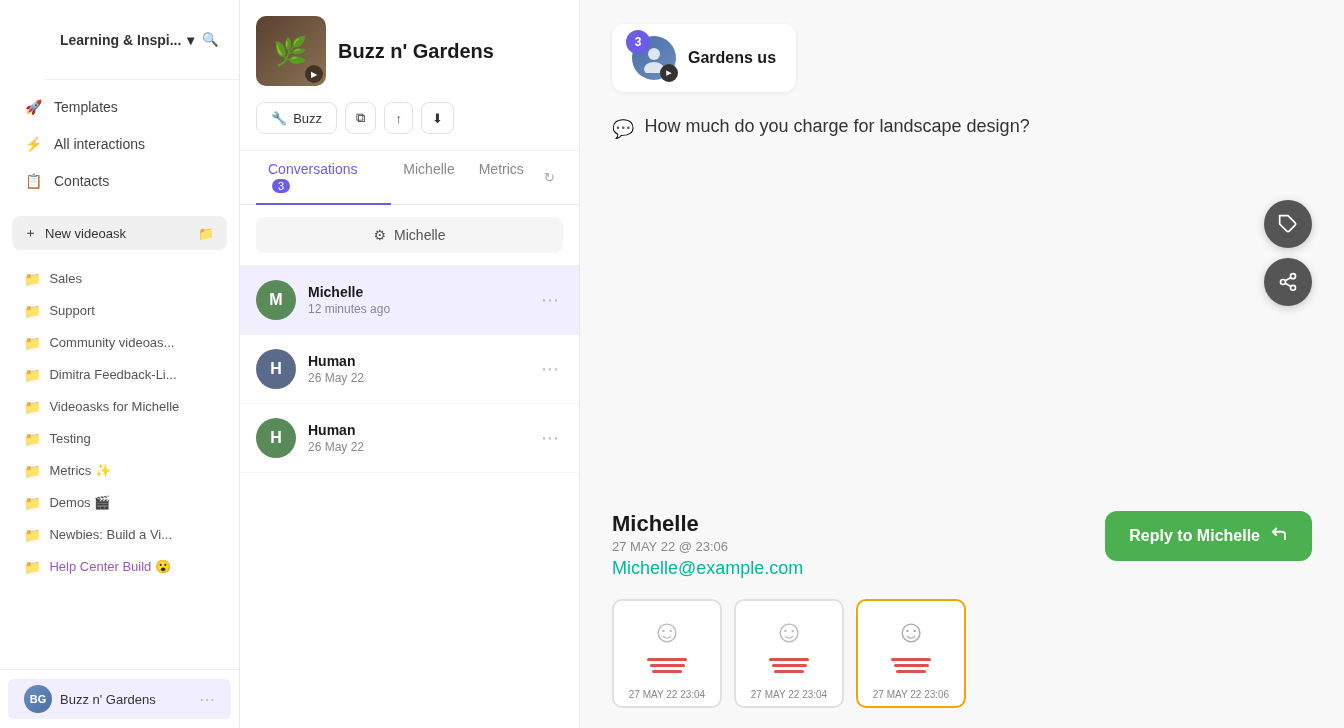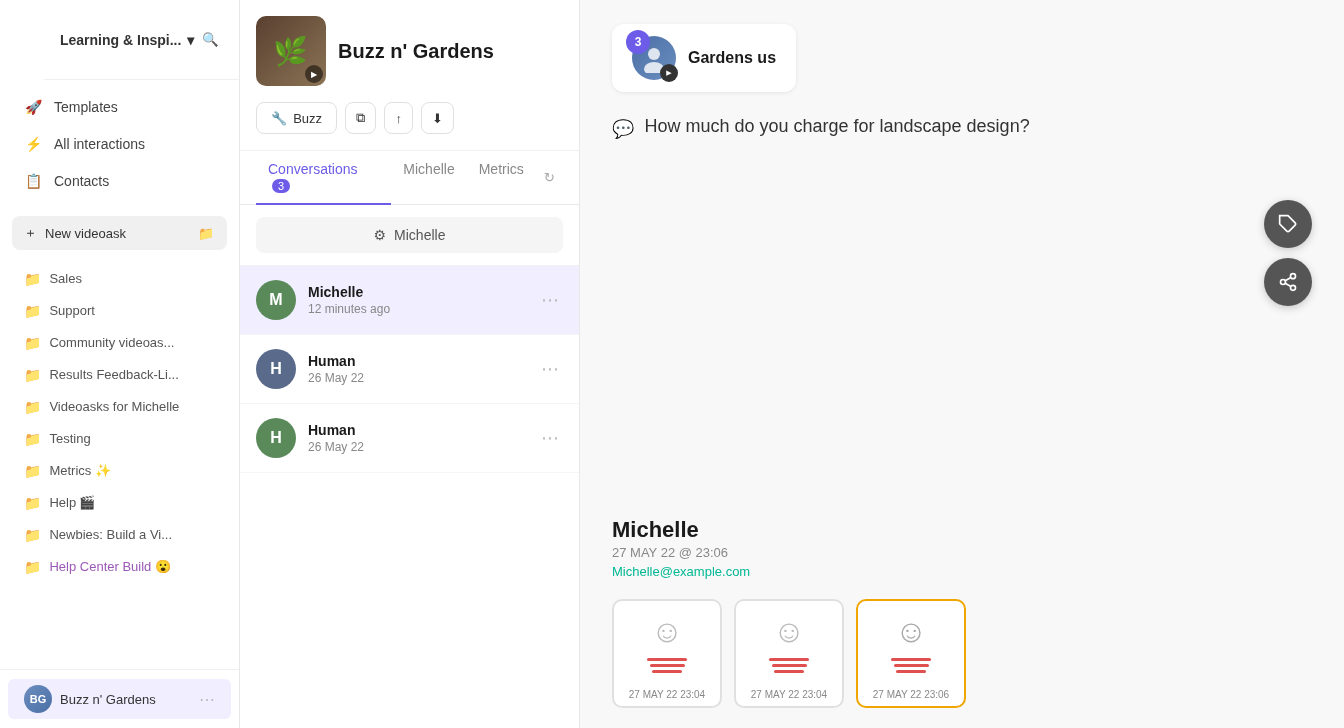--- a/index.html
+++ b/index.html
@@ -69,21 +69,21 @@
     .bubble-icon { color: #888; font-size: 18px; margin-top: 2px; }
     .bubble-text { font-size: 18px; color: #333; font-weight: 400; }
 
     .floating-btns { position: absolute; right: 32px; top: 200px; display: flex; flex-direction: column; gap: 10px; }
     .float-btn { width: 48px; height: 48px; border-radius: 50%; background: #555; display: flex; align-items: center; justify-content: center; cursor: pointer; color: #fff; font-size: 16px; box-shadow: 0 2px 8px rgba(0,0,0,0.2); }
 
     .chat-footer { padding: 20px 32px; background: #f8f8f8; display: flex; align-items: flex-start; gap: 24px; }
     .contact-info-block { }
     .contact-name-lg { font-size: 22px; font-weight: 700; color: #1a1a1a; }
     .contact-date { font-size: 13px; color: #888; margin-top: 2px; }
-    .contact-email { font-size: 13px; color: #00b894; margin-top: 4px; }
+    .contact-email { font-size: 18px; color: #00b894; margin-top: 4px; }
 
     .reply-btn { background: #4caf50; color: #fff; border: none; border-radius: 12px; padding: 14px 24px; font-size: 16px; font-weight: 600; cursor: pointer; display: flex; align-items: center; gap: 10px; white-space: nowrap; margin-left: auto; }
 
     .video-thumbnails { display: flex; gap: 12px; padding: 0 32px 20px; }
     .video-thumb { width: 110px; border-radius: 10px; background: #fff; border: 2px solid #e0e0e0; overflow: hidden; cursor: pointer; }
     .video-thumb.selected { border: 2px solid #f0a500; }
     .video-thumb-content { padding: 12px; display: flex; flex-direction: column; align-items: center; gap: 8px; }
     .lines-icon { display: flex; flex-direction: column; gap: 3px; align-items: center; }
     .line { height: 3px; background: #e05050; border-radius: 2px; }
     .line1 { width: 40px; }
@@ -144,21 +144,21 @@
     <div class="sidebar-item">
       <div class="sidebar-item-left">
         <span class="folder-icon">📁</span>
         <span>Community videoas...</span>
       </div>
       <span class="more-icon">⋯</span>
     </div>
     <div class="sidebar-item">
       <div class="sidebar-item-left">
         <span class="folder-icon">📁</span>
-        <span>Results Feedback-Li...</span>
+        <span>Dimitra Feedback-Li...</span>
       </div>
       <span class="more-icon">⋯</span>
     </div>
     <div class="sidebar-item">
       <div class="sidebar-item-left">
         <span class="folder-icon">📁</span>
         <span>Videoasks for Michelle</span>
       </div>
       <span class="more-icon">⋯</span>
     </div>
@@ -172,21 +172,21 @@
     <div class="sidebar-item">
       <div class="sidebar-item-left">
         <span class="folder-icon">📁</span>
         <span>Metrics ✨</span>
       </div>
       <span class="more-icon">⋯</span>
     </div>
     <div class="sidebar-item">
       <div class="sidebar-item-left">
         <span class="folder-icon">📁</span>
-        <span>Help 🎬</span>
+        <span>Demos 🎬</span>
       </div>
       <span class="more-icon">⋯</span>
     </div>
     <div class="sidebar-item">
       <div class="sidebar-item-left">
         <span class="folder-icon">📁</span>
         <span>Newbies: Build a Vi...</span>
       </div>
       <span class="more-icon">⋯</span>
     </div>
@@ -331,20 +331,29 @@
         </svg>
     </div>
   </div>
 
   <div class="chat-footer">
     <div class="contact-info-block">
       <div class="contact-name-lg">Michelle</div>
       <div class="contact-date">27 MAY 22 @ 23:06</div>
       <div class="contact-email">Michelle@example.com</div>
     </div>
+    <button class="reply-btn">
+      <span>Reply to Michelle</span>
+      <span>
+        <svg width="18" height="18" viewBox="0 0 24 24" fill="none" stroke="white" stroke-width="2.5">
+            <polyline points="9 14 4 9 9 4"></polyline>
+            <path d="M20 20v-7a4 4 0 00-4-4H4"></path>
+          </svg>
+      </span>
+    </button>
   </div>
 
   <div class="video-thumbnails">
     <div class="video-thumb">
       <div class="video-thumb-content">
         <div style="font-size:32px;color:#bbb;">☺</div>
         <div class="lines-icon">
           <div class="line line1" style="background:#e05050;"></div>
           <div class="line line2" style="background:#e05050;"></div>
           <div class="line line3" style="background:#e05050;"></div>

